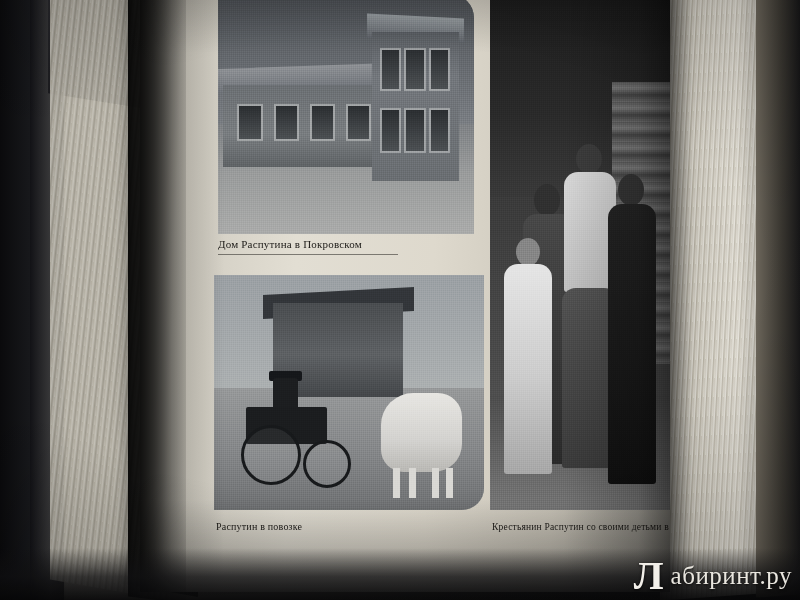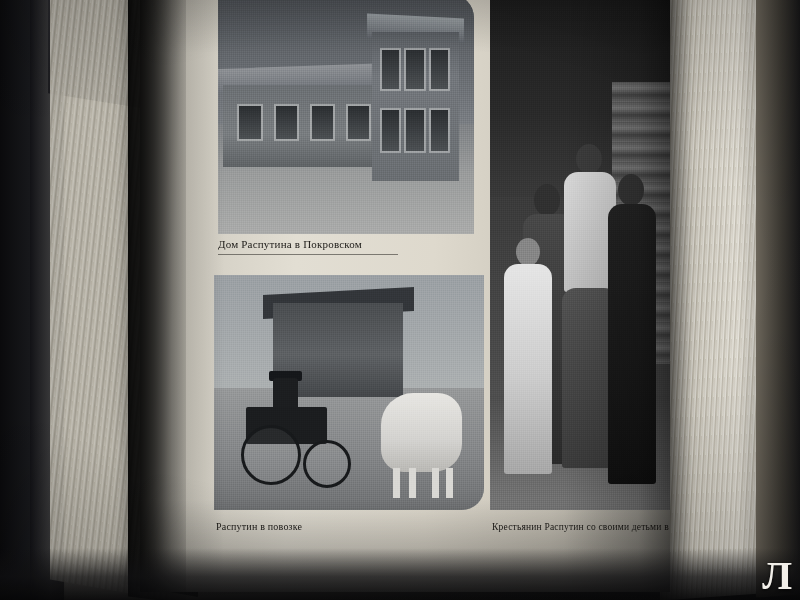--- a/index.html
+++ b/index.html
@@ -427,15 +427,16 @@
     </div>
 
     <div class="gutter"></div>
   </div>
 
   <div class="bottom-rail"></div>
   <div class="vignette"></div>
 
   <div class="watermark">
     <span class="wm-glyph">Л</span>
+    <span class="wm-text">абиринт.ру</span>
   </div>
 
 </div>
 
 </body></html>

